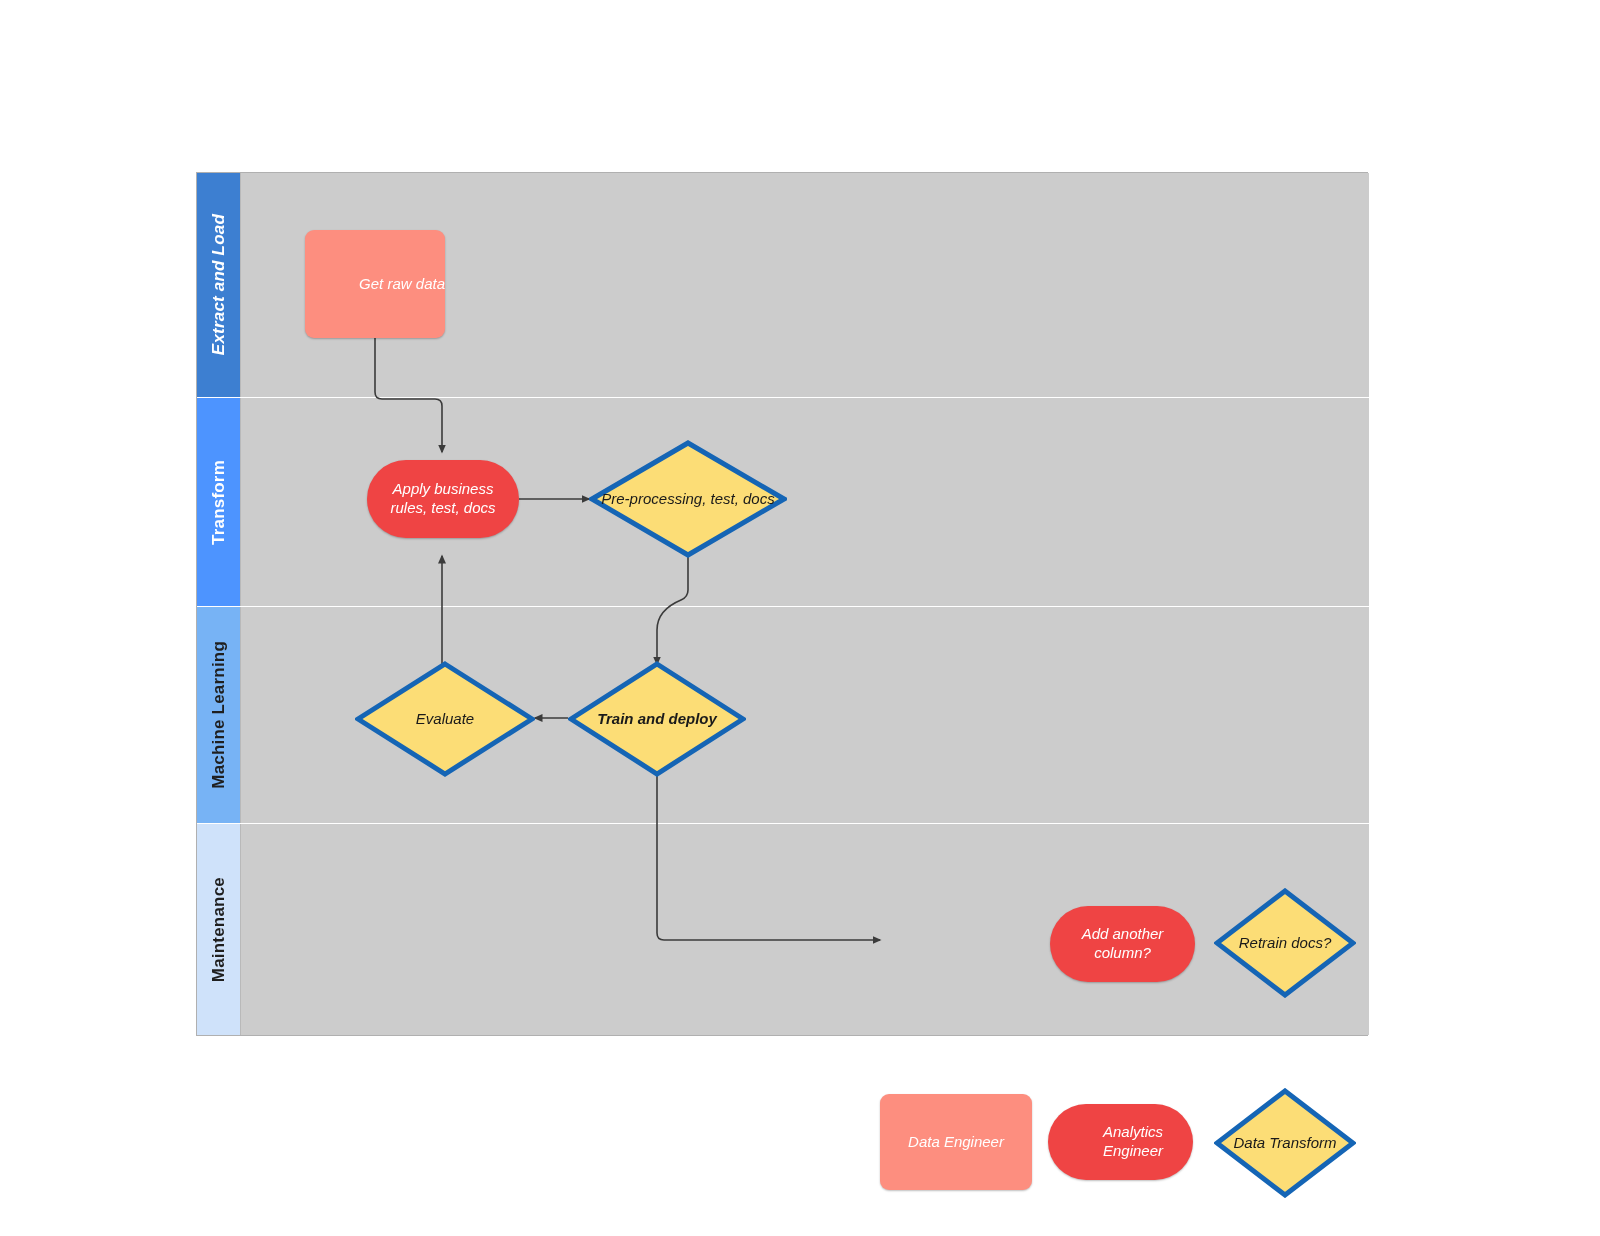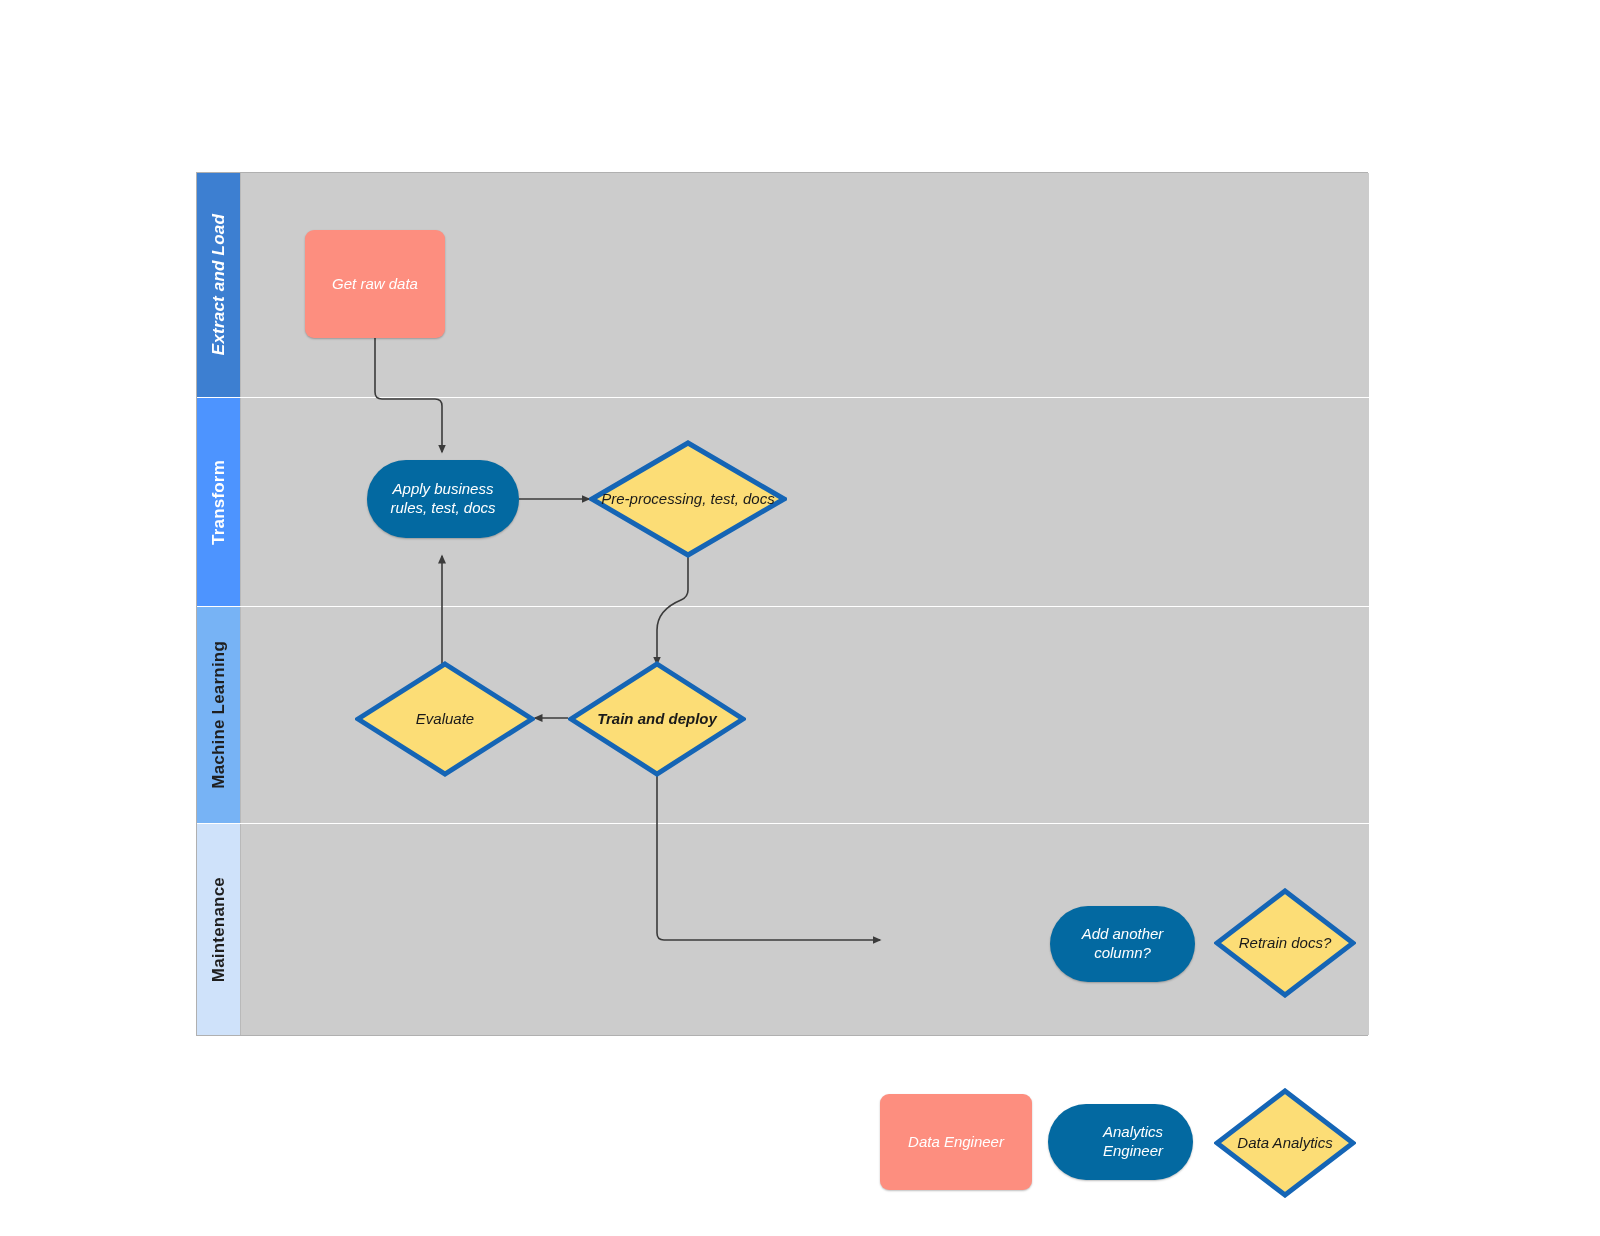--- a/index.html
+++ b/index.html
@@ -22,22 +22,22 @@
   .lane-head span{writing-mode:vertical-rl;transform:rotate(180deg);
                   font-size:17px;font-weight:bold;white-space:nowrap;letter-spacing:0.2px;}
   .lane-body{position:absolute;left:44px;top:0;right:0;height:100%;background:#cccccc;}
 
   
   .node{position:absolute;display:flex;align-items:center;justify-content:center;
         text-align:center;font-style:italic;font-size:15px;line-height:1.25;
         box-sizing:border-box;z-index:6;}
 
   .n-rect{background:#fd8e7f;color:#ffffff;border-radius:9px;
-          box-shadow:0 1px 2px rgba(0,0,0,.25);}
-  .n-stadium{background:#0369a1;color:#ffffff;border-radius:999px;
+          box-shadow:0 1px 2px rgba(0,0,0,.25);justify-content:flex-end;}
+  .n-stadium{background:#ef4444;color:#ffffff;border-radius:999px;
              box-shadow:0 1px 2px rgba(0,0,0,.25);}
   .n-diamond{background:transparent;color:#1a1a1a;}
   .n-diamond .dia-shape{position:absolute;left:0;top:0;width:100%;height:100%;}
   .n-diamond .dia-label{position:relative;z-index:2;padding:0 6px;}
 
   
   #wires{position:absolute;left:0;top:0;width:1600px;height:1236px;
          pointer-events:none;z-index:5;}
 
   
@@ -150,18 +150,18 @@
     </div>
 
     <div class="lg n-stadium" style="left:168px;top:14px;width:145px;height:76px;">
       <span style="padding:0 14px;margin-left:25px;">Analytics Engineer</span>
     </div>
 
     <div class="lg" style="left:334px;top:-2px;width:142px;height:110px;color:#1a1a1a;">
       <svg class="dia-shape" viewBox="0 0 142 110" preserveAspectRatio="none" style="position:absolute;left:0;top:0;width:100%;height:100%;">
         <polygon points="71,3 139,55 71,107 3,55" fill="#fcdd76" stroke="#1565b5" stroke-width="5"></polygon>
       </svg>
-      <span style="position:relative;z-index:2;">Data Analytics</span>
+      <span style="position:relative;z-index:2;">Data Transform</span>
     </div>
 
   </div>
 
 </div>
 
 </body></html>

